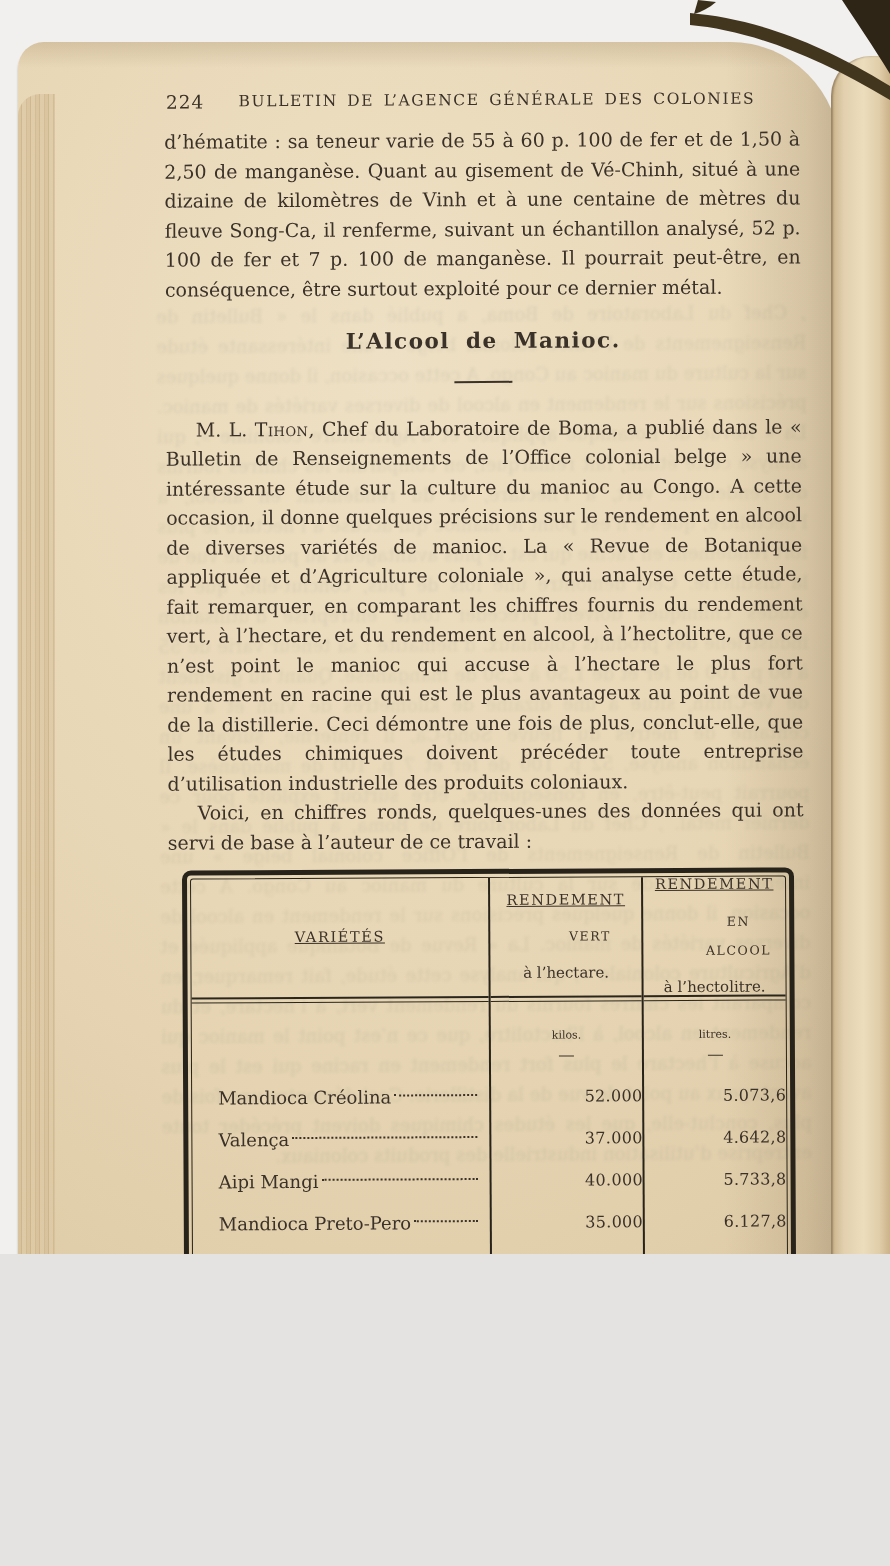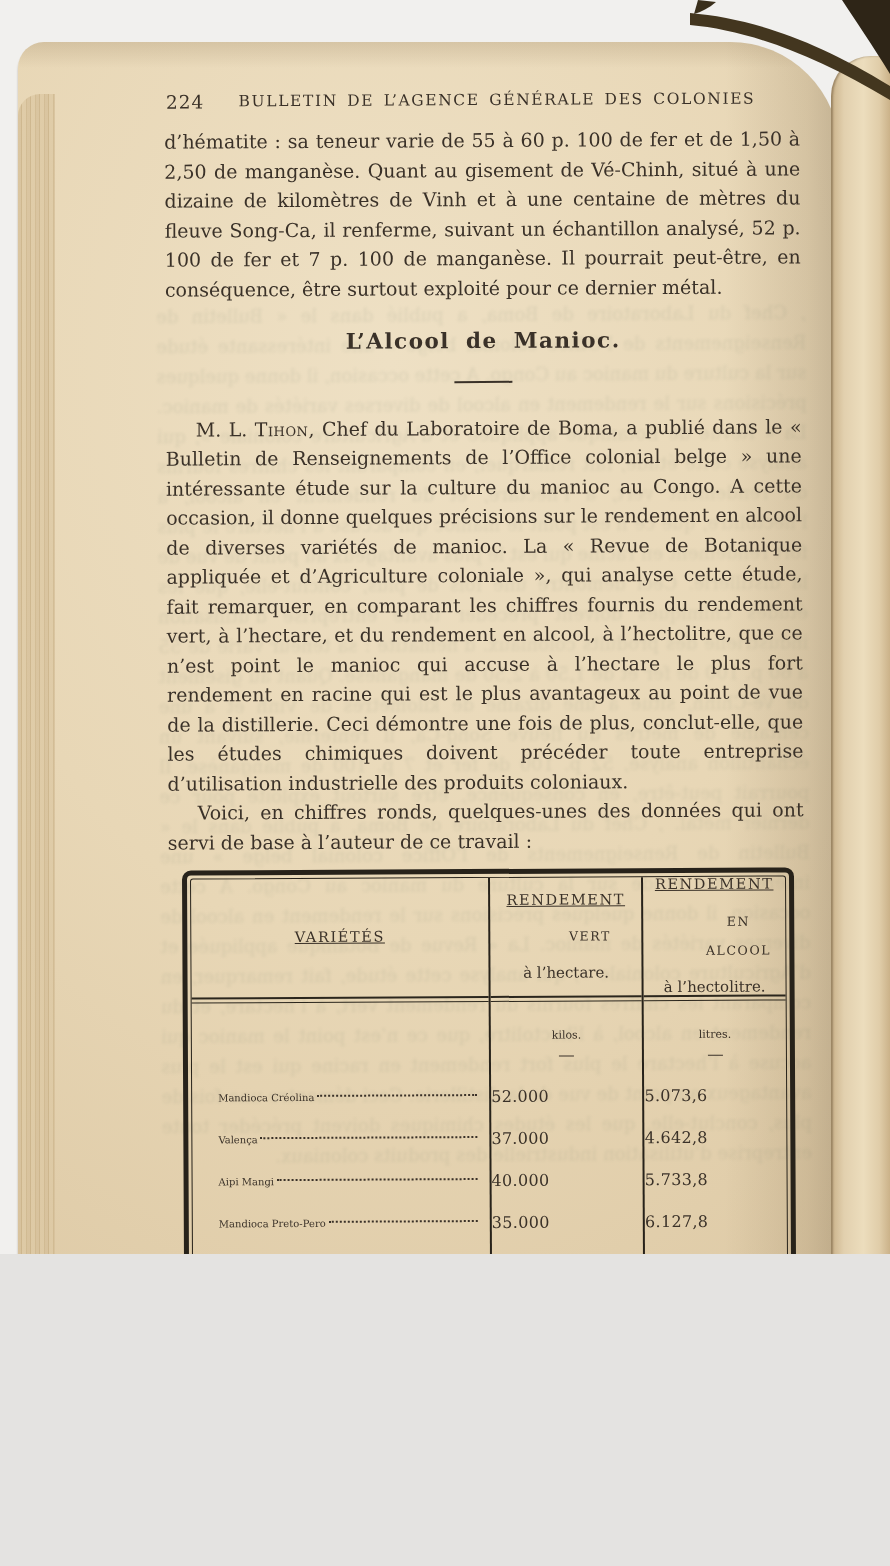--- a/index.html
+++ b/index.html
@@ -58,23 +58,23 @@
   .tcol3{width:24.2%;border-left:2px solid #27221a;}
   .thead{height:118px;display:flex;flex-direction:column;justify-content:center;
         align-items:center;gap:7px;text-align:center;}
   .th-main{font-size:14.5px;letter-spacing:1.6px;text-decoration:underline;}
   .th-sub{font-size:12.5px;letter-spacing:1.6px;margin-left:48px;}
   .th-unit{font-size:15px;text-align:center;}
   .dsep{height:3px;border-top:2px solid #2b261d;border-bottom:1.5px solid #2b261d;}
   .tunits{height:74px;display:flex;flex-direction:column;justify-content:center;align-items:center;}
   .unit-label{font-size:11px;}
   .unit-dash{width:15px;border-top:1.5px solid #3a3128;margin-top:5px;}
-  .trow{height:42px;display:flex;align-items:center;justify-content:flex-start;font-size:15.5px;}
+  .trow{height:42px;display:flex;align-items:center;justify-content:flex-end;font-size:15.5px;}
   .trow-name{justify-content:flex-start;padding:0 10px 0 26px;}
-  .vname{white-space:nowrap;font-size:10px;}
+  .vname{white-space:nowrap;font-size:18px;}
   .dots{flex:1;border-bottom:2px dotted #3a3128;margin:0 2px 5px 3px;min-width:20px;}
   .tval{font-size:16px;letter-spacing:.3px;}
 
   
   .bleed{position:absolute;left:160px;top:300px;width:650px;height:1150px;
         transform:scaleX(-1) rotate(.4deg);filter:blur(1.4px);opacity:.12;
         color:#60705c;font-size:18px;line-height:30px;text-align:justify;
         overflow:hidden;pointer-events:none;}
 
   

